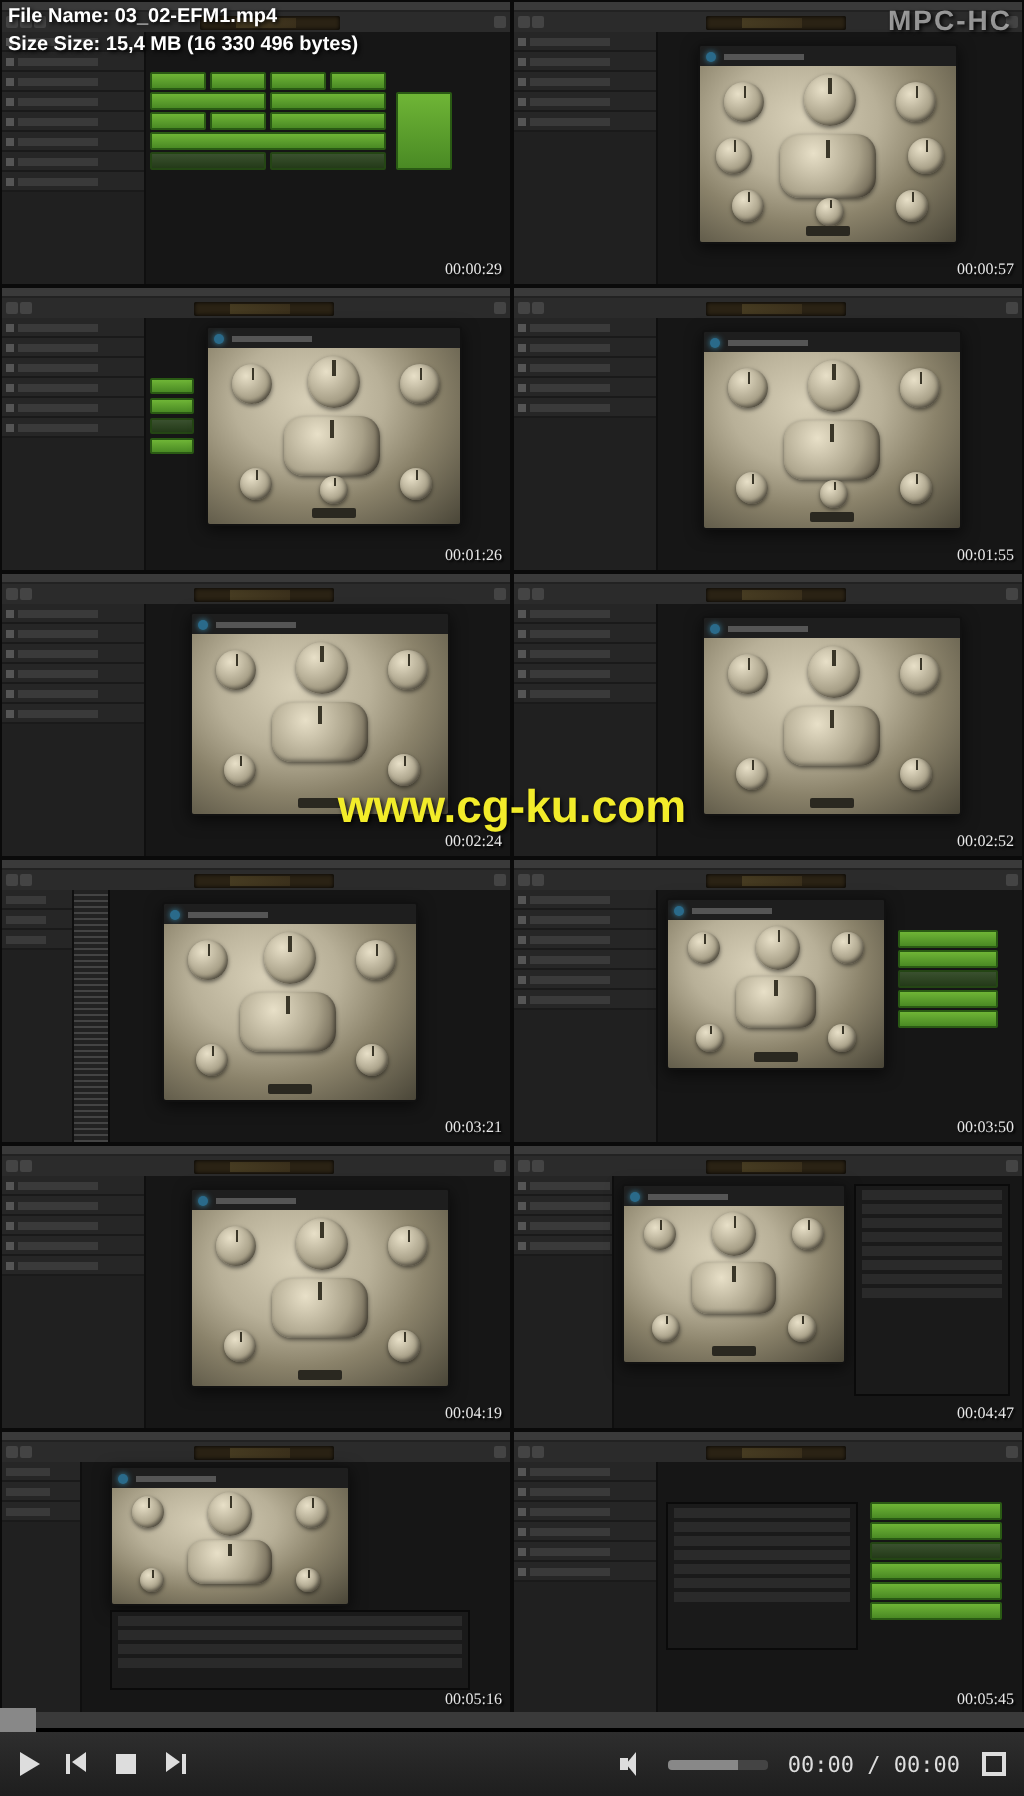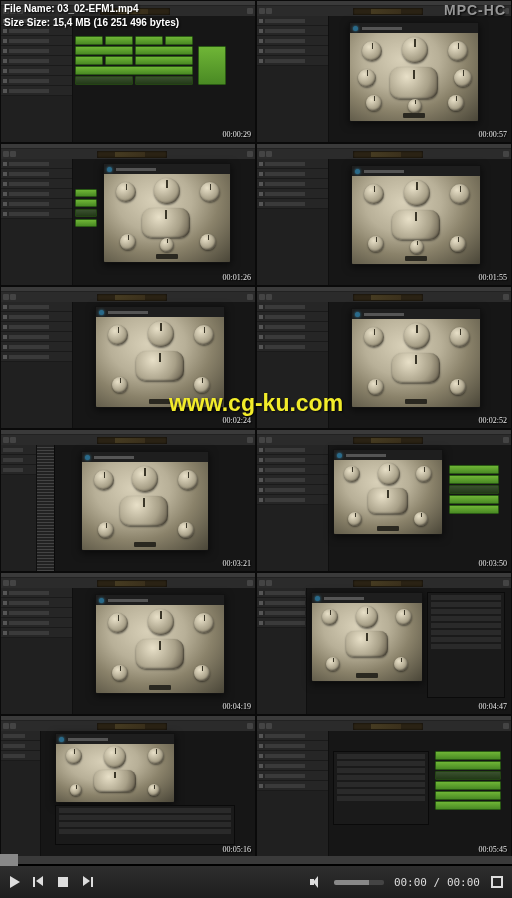--- a/index.html
+++ b/index.html
@@ -322,21 +322,21 @@
       position: relative;
     }
   </style>
 </head>
 <body>
 
 <div class="app-title">MPC-HC</div>
 
 <div class="info-overlay">
   <div class="info-line"><span>File Name:</span> <span>03_02-EFM1.mp4</span></div>
-  <div class="info-line"><span>Size Size:</span> <span>15,4 MB (16 251 496 bytes)</span></div>
+  <div class="info-line"><span>Size Size:</span> <span>15,4 MB (16 330 496 bytes)</span></div>
 </div>
 
 <div class="watermark">www.cg-ku.com</div>
 
 <div class="grid">
 
   <div class="thumb">
     <div class="thumb-menubar"></div>
     <div class="thumb-toolbar">
         <div class="tb-btn"></div>

